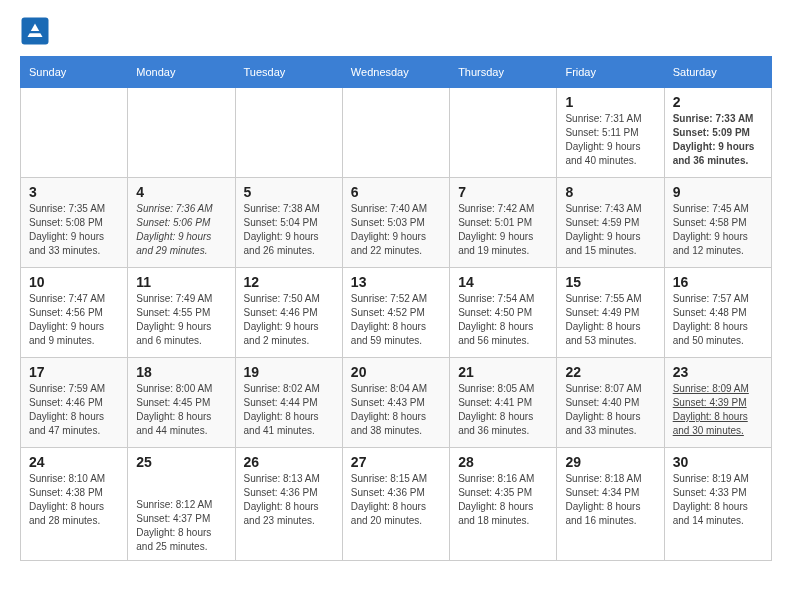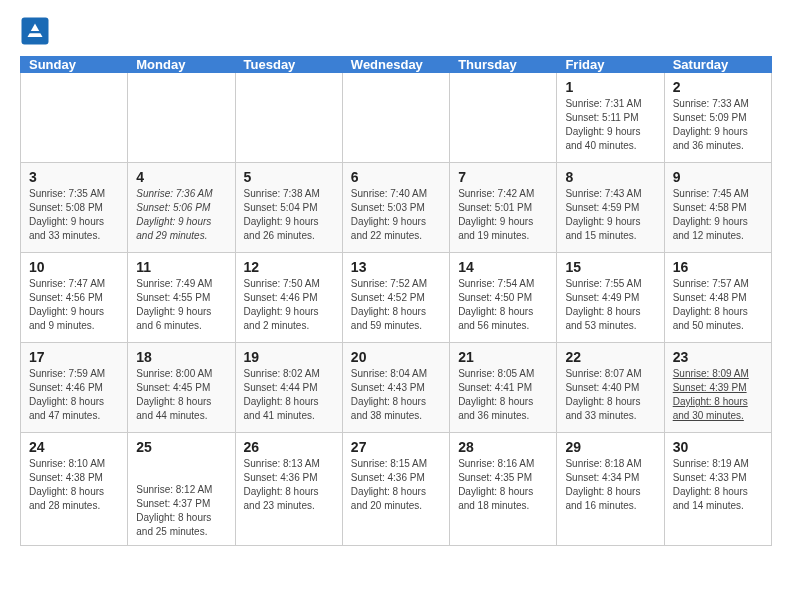--- a/index.html
+++ b/index.html
@@ -48,23 +48,23 @@
     }
     table {
       width: 100%;
       border-collapse: collapse;
       table-layout: fixed;
     }
     thead th {
       background-color: #3b7fd4;
       color: white;
       text-align: left;
-      padding: 0 8px;
-      font-size: 13px;
-      font-weight: bold;
+      padding: 9px 8px;
+      font-size: 11px;
+      font-weight: normal;
       border: 1px solid #3b7fd4;
     }
     tbody td {
       vertical-align: top;
       padding: 6px 8px;
       border: 1px solid #ccc;
       font-size: 10.5px;
       color: #333;
       height: 90px;
       background: #fff;
@@ -130,21 +130,21 @@
         <td class="empty"></td>
         <td>
           <span class="day-num">1</span>
           <div class="day-detail" style="white-space: pre-line;">Sunrise: 7:31 AM
 Sunset: 5:11 PM
 Daylight: 9 hours
 and 40 minutes.</div>
         </td>
         <td>
           <span class="day-num">2</span>
-          <div class="day-detail" style="white-space: pre-line;">Sunrise: 7:33 AM
+          <div class="day-detail" style="white-space: pre-line; font-weight: bold;">Sunrise: 7:33 AM
 Sunset: 5:09 PM
 Daylight: 9 hours
 and 36 minutes.</div>
         </td>
       </tr>
       <tr>
         <td>
           <span class="day-num">3</span>
           <div class="day-detail" style="white-space: pre-line;">Sunrise: 7:35 AM
 Sunset: 5:08 PM

